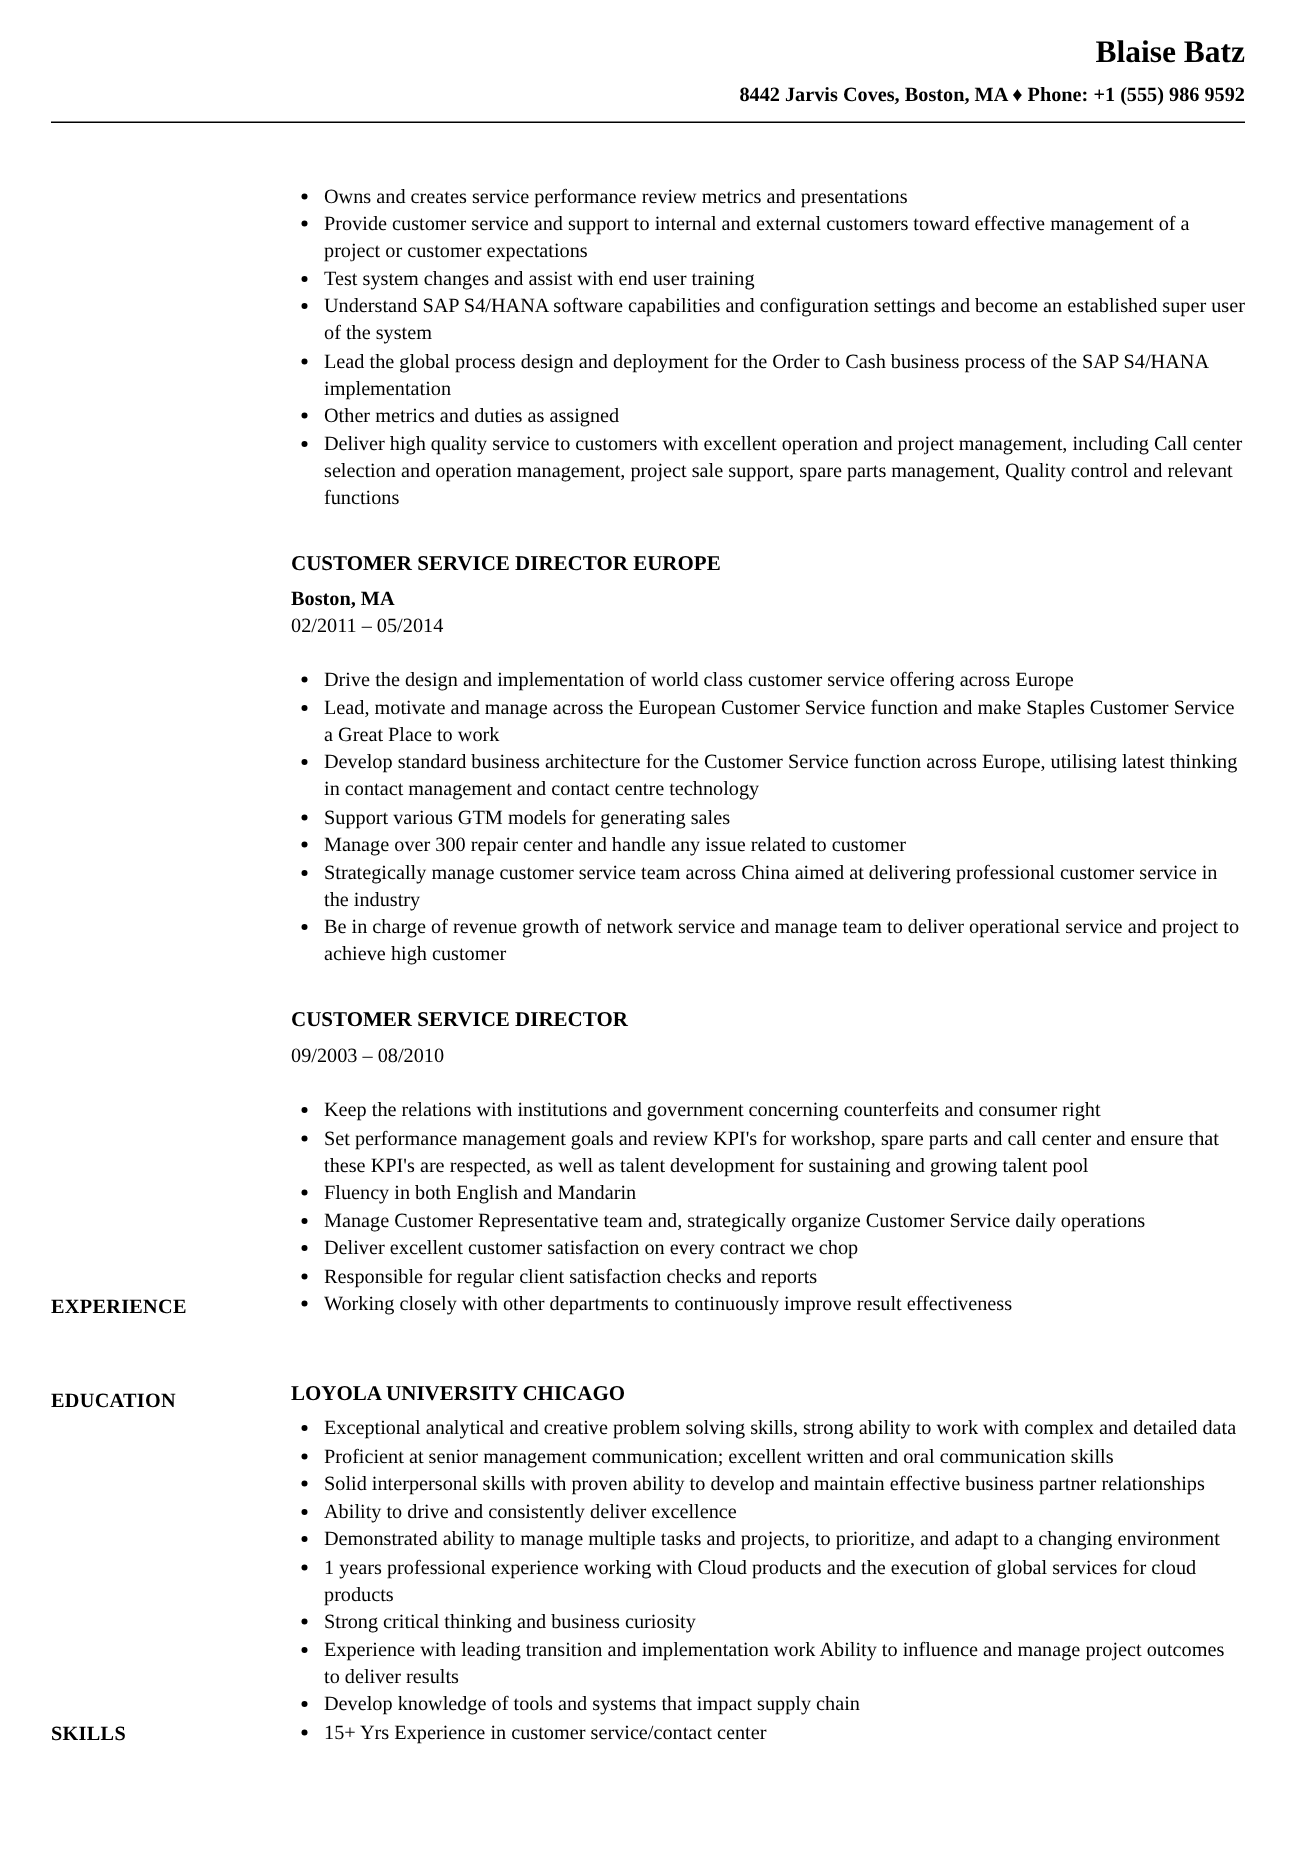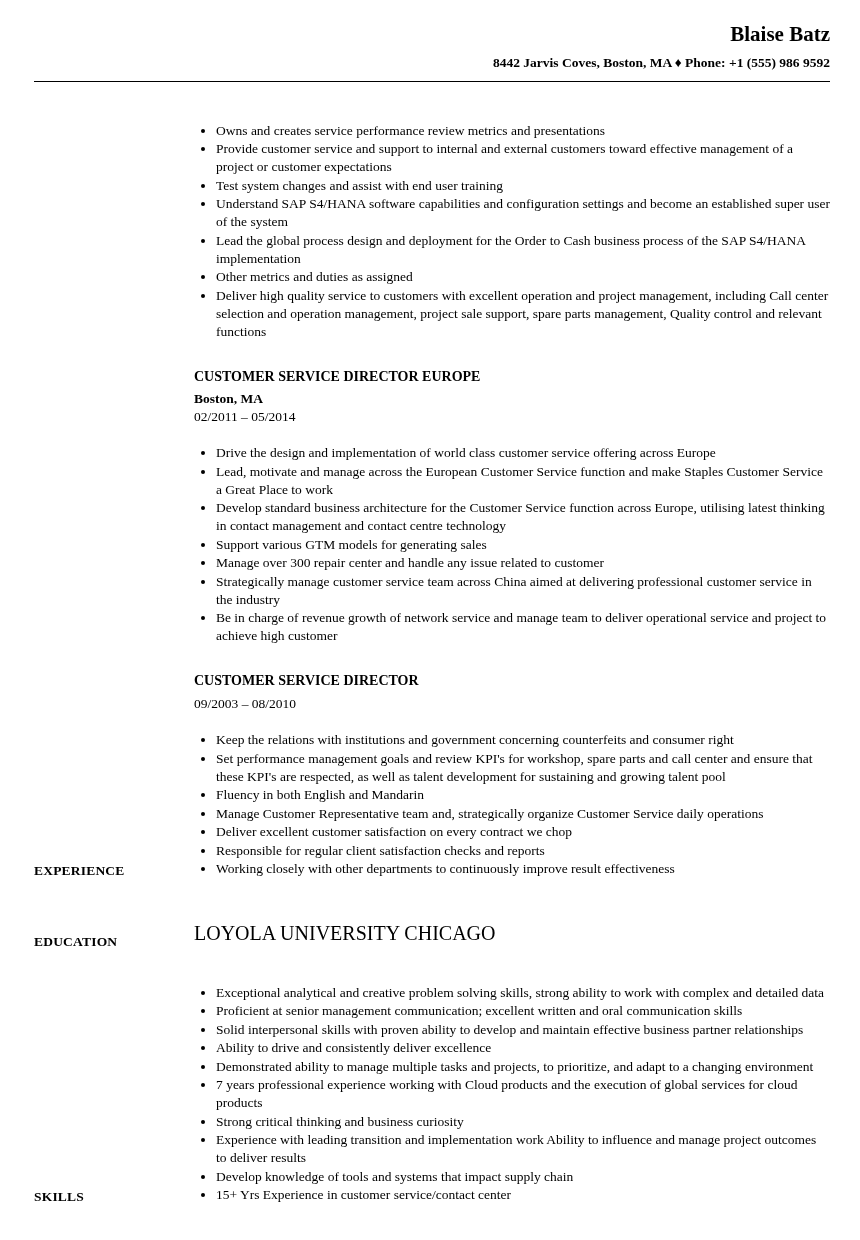--- a/index.html
+++ b/index.html
@@ -69,24 +69,24 @@
   ul.bullets {
     margin: 19px 0 0 0;
     padding-left: 22px;
   }
   ul.bullets li {
     font-size: 13.5px;
     line-height: 18px;
     margin-bottom: 0.5px;
   }
   .section-experience { margin-bottom: 42px; }
-  .section-education { margin-bottom: 33px; }
+  .section-education { }
   .edu-school {
-    font-size: 20px;
-    font-weight: normal;
+    font-size: 14px;
+    font-weight: bold;
     margin: 0 0 4px 0;
     line-height: 1.25;
   }
   .edu-degree {
     font-size: 13px;
     font-weight: bold;
     line-height: 1.3;
   }
   .section-skills ul.bullets { margin-top: 1px; }
 </style>
@@ -159,21 +159,21 @@
 
   <section class="section section-skills">
     <div class="section-label">SKILLS</div>
     <div class="section-content">
       <ul class="bullets">
           <li>Exceptional analytical and creative problem solving skills, strong ability to work with complex and detailed data</li>
           <li>Proficient at senior management communication; excellent written and oral communication skills</li>
           <li>Solid interpersonal skills with proven ability to develop and maintain effective business partner relationships</li>
           <li>Ability to drive and consistently deliver excellence</li>
           <li>Demonstrated ability to manage multiple tasks and projects, to prioritize, and adapt to a changing environment</li>
-          <li>7 years professional experience working with Cloud products and the execution of global services for cloud products</li>
+          <li>1 years professional experience working with Cloud products and the execution of global services for cloud products</li>
           <li>Strong critical thinking and business curiosity</li>
           <li>Experience with leading transition and implementation work Ability to influence and manage project outcomes to deliver results</li>
           <li>Develop knowledge of tools and systems that impact supply chain</li>
           <li>15+ Yrs Experience in customer service/contact center</li>
         </ul>
     </div>
   </section>
 
 </div>
 

